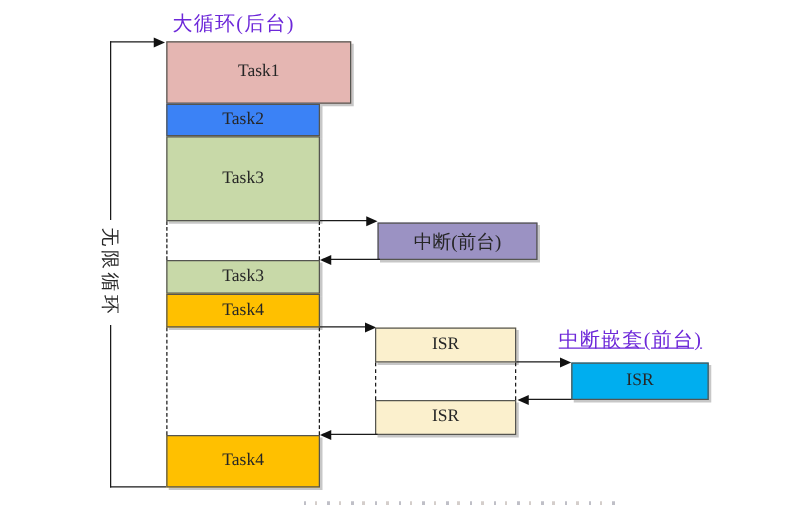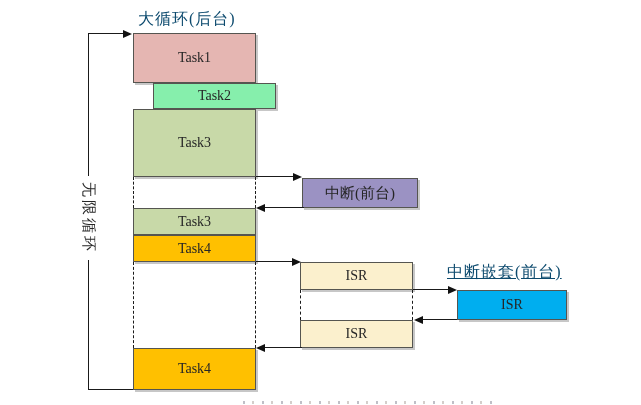--- a/index.html
+++ b/index.html
@@ -10,21 +10,21 @@
     font-family:"Liberation Serif","DejaVu Serif",serif;
     color:#262626;
     overflow:hidden;
   }
   
   .title{
     position:absolute;
     font-size:16px;
     letter-spacing:1px;
     white-space:nowrap;
-    color:#0c4a6e;
+    color:#6d28d9;
   }
   
   .block{
     position:absolute;
     border:1.4px solid #555550;
     box-sizing:border-box;
     display:flex;align-items:center;justify-content:center;
     font-size:14px;
     box-shadow:2px 2px 0 rgba(130,130,130,.45);
   }
@@ -71,24 +71,24 @@
   <div class="title" style="left:138px;top:9px;">大循环(后台)</div>
 
   <div class="title" style="left:447px;top:262px;text-decoration:underline;">中断嵌套(前台)</div>
 
   <div class="vline" style="left:88px;top:33px;height:357px;"></div>
   <div class="hline" style="left:88px;top:33px;width:37px;"></div>
   <div class="head-right" style="left:123px;top:29.5px;"></div>
   <div class="hline" style="left:88px;top:389px;width:45px;"></div>
   <div class="vlabel">无限循环</div>
 
-  <div class="block" style="left: 133px; top: 33px; width: 123px; height: 50px; background-color: rgb(229, 182, 178);">
+  <div class="block" style="left: 133px; top: 33px; width: 148px; height: 50px; background-color: rgb(229, 182, 178);">
     <span>Task1</span>
   </div>
-  <div class="block" style="left: 133px; top: 83px; width: 123px; height: 26px; background-color: #86efac; margin-left: 20px;">
+  <div class="block" style="left: 133px; top: 83px; width: 123px; height: 26px; background-color: #3b82f6;">
     <span>Task2</span>
   </div>
   <div class="block" style="left: 133px; top: 109px; width: 123px; height: 68px; background-color: rgb(200, 217, 168);">
     <span>Task3</span>
   </div>
 
   <div class="dashed-v" style="left:133px;top:177px;height:31px;"></div>
   <div class="dashed-v" style="left:255px;top:177px;height:31px;"></div>
 
   <div class="block" style="left: 133px; top: 208px; width: 123px; height: 27px; background-color: rgb(200, 217, 168);">
@@ -100,21 +100,21 @@
 
   <div class="dashed-v" style="left:133px;top:262px;height:86px;"></div>
   <div class="dashed-v" style="left:255px;top:262px;height:86px;"></div>
 
   <div class="block" style="left: 133px; top: 348px; width: 123px; height: 42px; background-color: rgb(255, 192, 0);">
     <span>Task4</span>
   </div>
 
   <div class="hline" style="left:256px;top:176px;width:40px;"></div>
   <div class="head-right" style="left:293px;top:172.5px;"></div>
-  <div class="block" style="left: 302px; top: 178px; width: 116px; height: 30px; font-size: 15px; background-color: rgb(155, 146, 195);">
+  <div class="block" style="left: 302px; top: 178px; width: 128px; height: 30px; font-size: 15px; background-color: rgb(155, 146, 195);">
     <span>中断(前台)</span>
   </div>
   <div class="hline" style="left:258px;top:207px;width:46px;"></div>
   <div class="head-left" style="left:256px;top:203.5px;"></div>
 
   <div class="hline" style="left:256px;top:261px;width:40px;"></div>
   <div class="head-right" style="left:292px;top:257.5px;"></div>
   <div class="block" style="left: 300px; top: 262px; width: 113px; height: 28px; background-color: rgb(251, 240, 205);">
     <span>ISR</span>
   </div>

